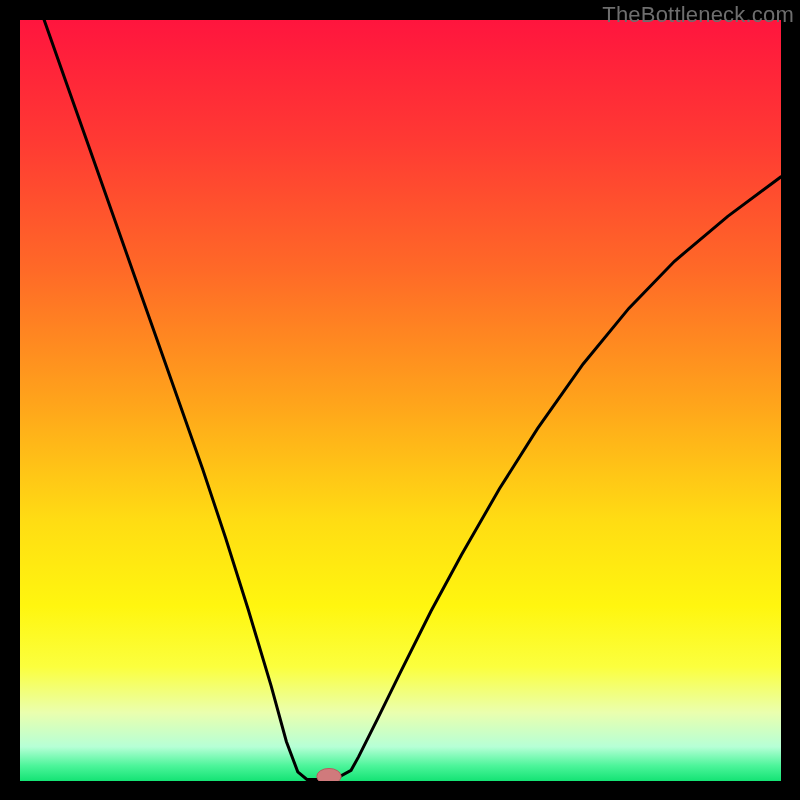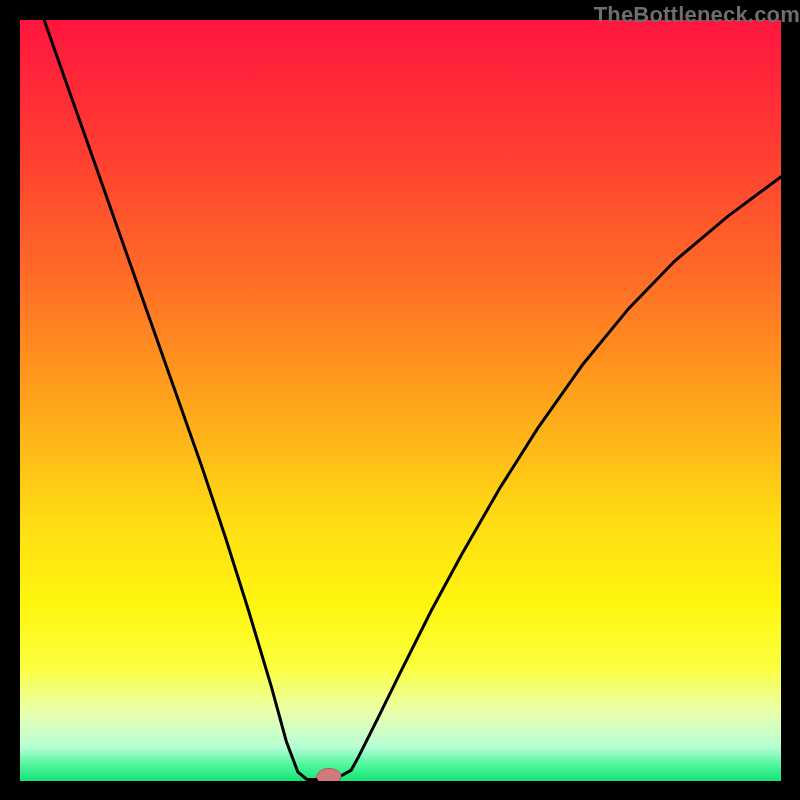--- a/index.html
+++ b/index.html
@@ -18,24 +18,24 @@
     width: 761px;
     height: 761px;
     background: #000;
   }
   svg.plot {
     display: block;
   }
   .watermark {
     position: absolute;
     top: 2px;
-    right: 0;
+    right: 6px;
     color: #6e6e6e;
     font-size: 22px;
-    font-weight: 700;
+    font-weight: 400;
     letter-spacing: 0.2px;
     font-family: Arial, Helvetica, sans-serif;
   }
 </style>
 </head>
 <body>
 
 <div class="frame">
   <svg class="plot" width="761" height="761" viewBox="0 0 761 761">
     <defs>

